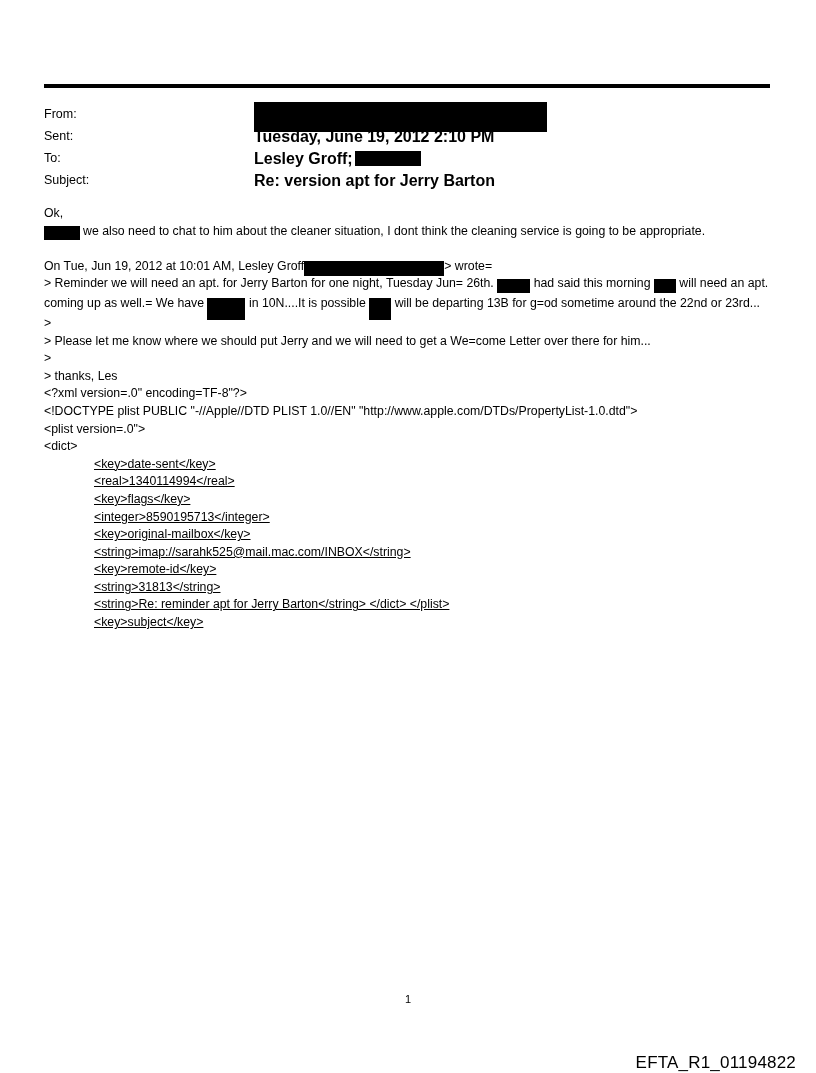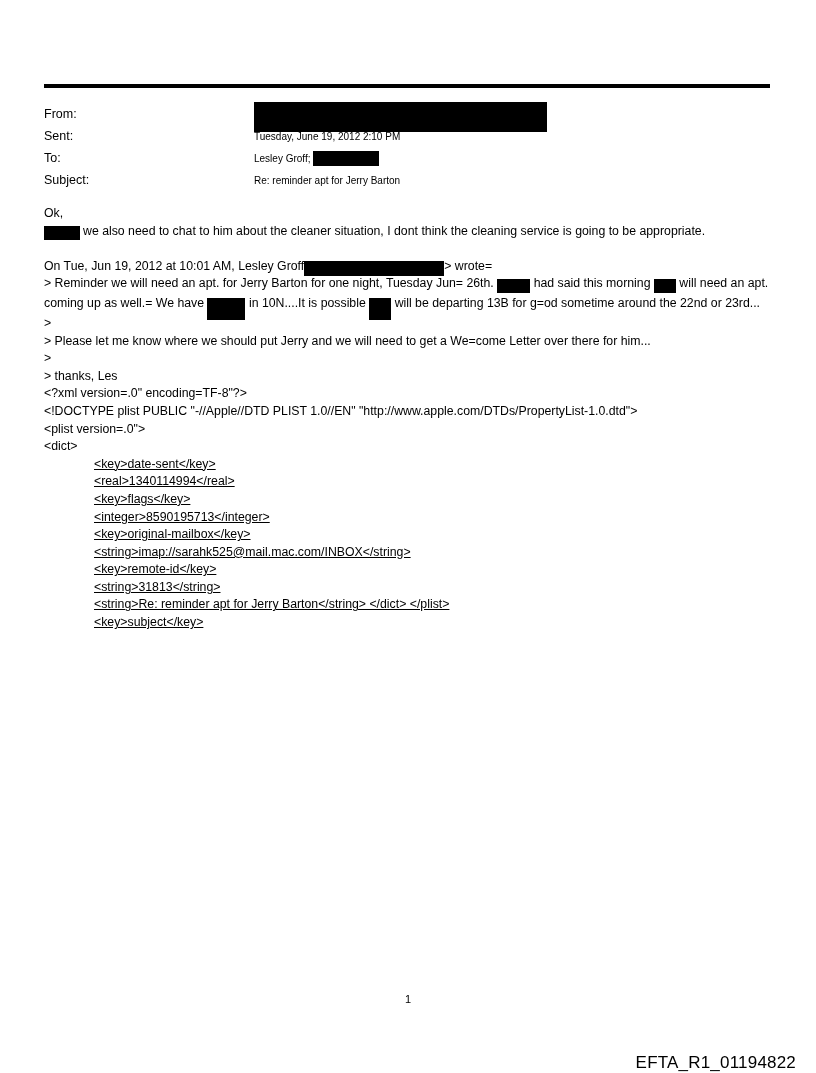--- a/index.html
+++ b/index.html
@@ -42,24 +42,25 @@
     margin-bottom: 3px;
     height: 19px;
   }
   .hdr-label {
     width: 210px;
     font-weight: normal;
     font-size: 12.5px;
     line-height: 17px;
   }
   .hdr-value {
-    font-size: 10px;
+    font-size: 16px;
     line-height: 17px;
     display: flex;
     align-items: center;
+    font-weight: bold;
   }
   .redact {
     display: inline-block;
     background: #000000;
     vertical-align: middle;
   }
   .redact-from {
     width: 293px;
     height: 30px;
     position: relative;
@@ -135,21 +136,21 @@
     </div>
     <div class="hdr-row">
       <div class="hdr-label">To:</div>
       <div class="hdr-value">
         <span>Lesley Groff;</span>
         <span class="redact redact-to"></span>
       </div>
     </div>
     <div class="hdr-row">
       <div class="hdr-label">Subject:</div>
-      <div class="hdr-value">Re: reminder apt for Jerry Barton</div>
+      <div class="hdr-value">Re: version apt for Jerry Barton</div>
     </div>
   </div>
 
   <div class="body-text">
 
     <div class="para">Ok,</div>
 
     <div class="para">
       <span class="redact redact-inline-1"></span><span>we also need to chat to him about the cleaner situation, I dont think the cleaning service is going to be appropriate.</span>
     </div>

